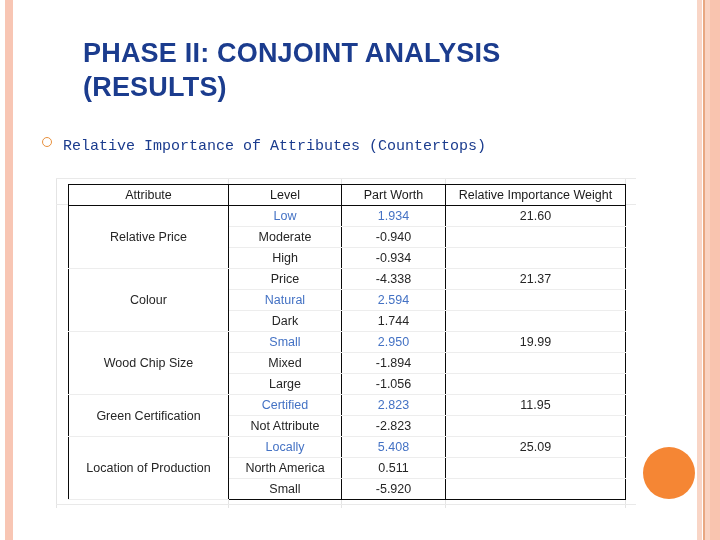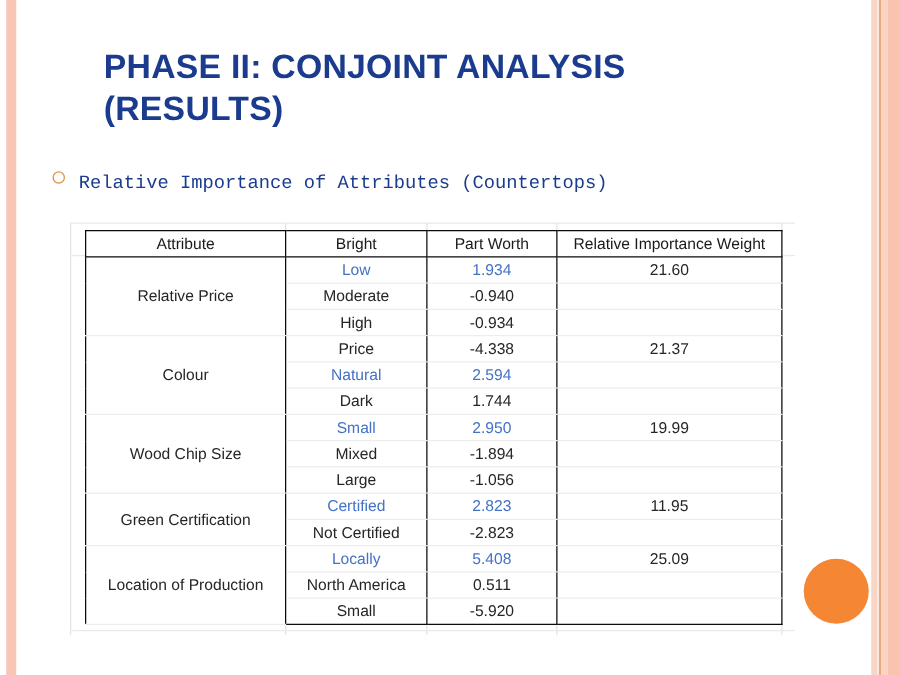--- a/index.html
+++ b/index.html
@@ -183,21 +183,21 @@
 <table class="conjoint-table">
   <colgroup>
     <col class="col-attribute">
     <col class="col-level">
     <col class="col-partworth">
     <col class="col-weight">
   </colgroup>
   <thead>
     <tr>
       <th>Attribute</th>
-      <th>Bright</th>
+      <th>Level</th>
       <th>Part Worth</th>
       <th>Relative Importance Weight</th>
     </tr>
   </thead>
   <tbody id="table-body">
       <tr class="group-start">
         <td rowspan="3">Relative Price</td>
         <td class="best">Low</td>
         <td class="best">1.934</td>
         <td>21.60</td>
@@ -244,21 +244,21 @@
         <td>-1.056</td>
         <td></td>
       </tr>
       <tr class="group-start">
         <td rowspan="2">Green Certification</td>
         <td class="best">Certified</td>
         <td class="best">2.823</td>
         <td>11.95</td>
       </tr>
       <tr>
-        <td>Not Certified</td>
+        <td>Not Attribute</td>
         <td>-2.823</td>
         <td></td>
       </tr>
       <tr class="group-start">
         <td rowspan="3">Location of Production</td>
         <td class="best">Locally</td>
         <td class="best">5.408</td>
         <td>25.09</td>
       </tr>
       <tr>

